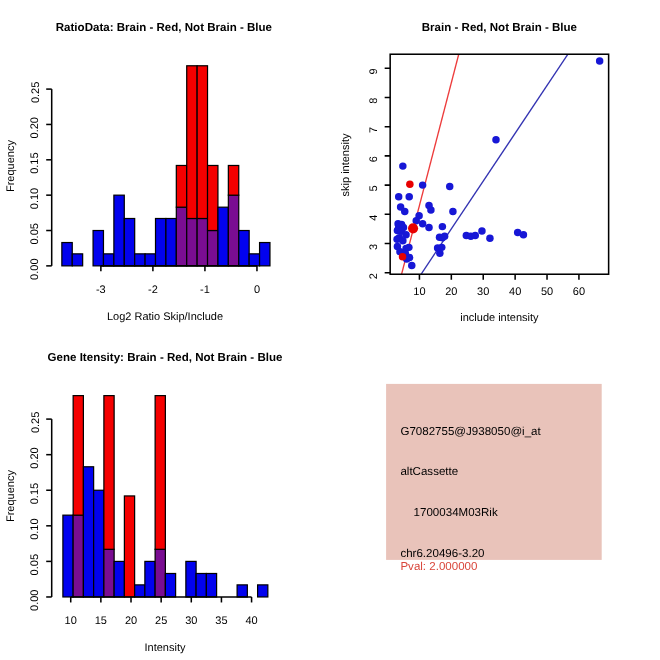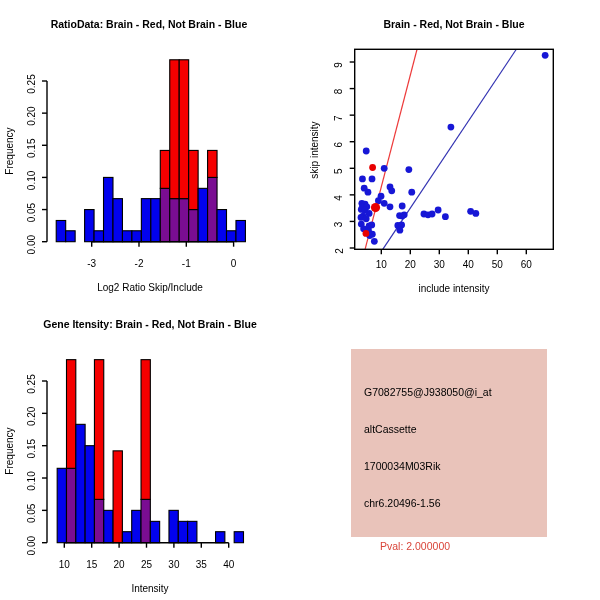--- a/index.html
+++ b/index.html
@@ -5,23 +5,23 @@
   html,body{margin:0;padding:0;background:#fff;}
   #screen{position:relative;width:600px;height:600px;background:#ffffff;overflow:hidden;
           font-family:"Liberation Sans", sans-serif;}
   .quad{position:absolute;width:300px;height:300px;}
   #q1{left:0;top:0;} #q2{left:304px;top:0;} #q3{left:0;top:300px;} #q4{left:300px;top:300px;}
   svg{position:absolute;left:0;top:0;}
   svg text{font-family:"Liberation Sans", sans-serif;fill:#000;}
   .title-t{font-weight:bold;font-size:10.5px;}
   .tick-t{font-size:10px;}
   .lab-t{font-size:10px;}
-  #info-box{position:absolute;left:51px;top:49px;width:196px;height:188px;}
+  #info-box{position:absolute;left:51px;top:49px;width:196px;height:160px;}
   .info-line{position:absolute;left:13px;font-size:10.5px;white-space:pre;color:#000;}
-  .il0{top:37px;} .il1{top:74px;} .il2{top:111px;} .il3{top:148px;} .il4{top:191px;margin-left:16px;}
+  .il0{top:37px;} .il1{top:74px;} .il2{top:111px;} .il3{top:148px;} .il4{top:160px;}
 </style>
 </head>
 <body>
 
 <div id="screen">
   <div id="q1" class="quad">
     <svg id="svg-hist1" width="300" height="300">
         <rect x="56.22500000000001" y="220.4876" width="9.459999999999999" height="21.212400000000002" fill="#0202EE" stroke="#000000" stroke-width="1.1"></rect>
         <rect x="65.68500000000002" y="230.77239999999998" width="9.459999999999999" height="10.927600000000012" fill="#0202EE" stroke="#000000" stroke-width="1.1"></rect>
         <rect x="84.605" y="209.56" width="9.459999999999999" height="32.139999999999986" fill="#0202EE" stroke="#000000" stroke-width="1.1"></rect>
@@ -213,18 +213,18 @@
         <line x1="228.7" y1="242.7" x2="228.7" y2="247.7" stroke="#000000" stroke-width="1.4"></line>
         <text x="228.7" y="267.7" class="tick-t" text-anchor="middle">40</text>
         <text x="150" y="291.7" class="lab-t" text-anchor="middle">Intensity</text>
         <text x="150" y="28" class="title-t" text-anchor="middle">Gene Itensity: Brain - Red, Not Brain - Blue</text>
       </svg>
   </div>
   <div id="q4" class="quad">
     <div id="info-box" style="background: rgb(233, 195, 186);">
       <div class="info-line il0" style="color: rgb(0, 0, 0);">G7082755@J938050@i_at</div>
       <div class="info-line il1" style="color: rgb(0, 0, 0); text-align: center;">altCassette</div>
-      <div class="info-line il2" style="color: rgb(0, 0, 0);">1700034M03Rik</div>
-      <div class="info-line il3" style="color: rgb(0, 0, 0);">chr6.20496-1.56</div>
+      <div class="info-line il2" style="color: rgb(0, 0, 0); margin-left: 12px;">1700034M03Rik</div>
+      <div class="info-line il3" style="color: rgb(0, 0, 0);">chr6.20496-3.20</div>
       <div class="info-line il4" style="color: rgb(217, 69, 58);">Pval: 2.000000</div>
     </div>
   </div>
 </div>
 
 </body></html>

